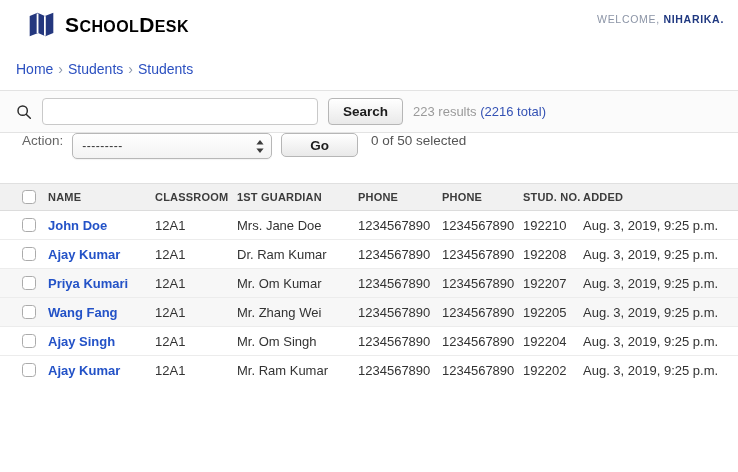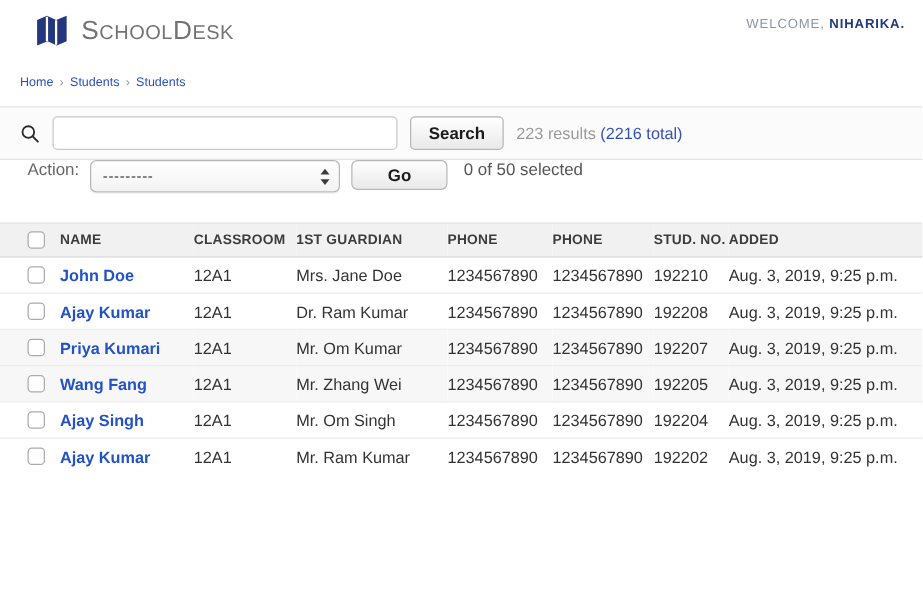--- a/index.html
+++ b/index.html
@@ -9,32 +9,32 @@
     font-family: "Liberation Sans", "DejaVu Sans", sans-serif;
   }
 
   
   .topbar {
     height: 48px; display: flex; align-items: center;
     justify-content: space-between; padding: 0 14px 0 28px;
     background: #fff;
   }
   .brand { display: flex; align-items: center; gap: 10px; text-decoration: none; cursor: pointer; }
-  .brand-text { color: #737373; font-weight: 400; letter-spacing: 0.4px; line-height: 1; white-space: nowrap; }
+  .brand-text { color: #000000; font-weight: 700; letter-spacing: 0.4px; line-height: 1; white-space: nowrap; }
   .brand-text .cap   { font-size: 21px; }
   .brand-text .small { font-size: 16px; }
   .welcome {
     font-size: 10.5px; letter-spacing: 0.7px; color: #8b94a6;
     margin-top: -10px; white-space: nowrap;
   }
   .welcome b { color: #1f3880; font-weight: 700; }
 
   
   .breadcrumb {
-    padding: 13px 16px 13px 16px; font-size: 10px; background: #fff;
+    padding: 13px 16px 13px 16px; font-size: 14px; background: #fff;
   }
   .breadcrumb a { color: #2b50c0; text-decoration: none; cursor: pointer; }
   .breadcrumb .sep { color: #8d99ad; margin: 0 5px; }
 
   
   .search-band {
     height: 43px; display: flex; align-items: center; gap: 10px;
     padding: 0 16px; background: #fbfbfb;
     border-top: 1px solid #e3e3e3; border-bottom: 1px solid #e3e3e3;
   }

